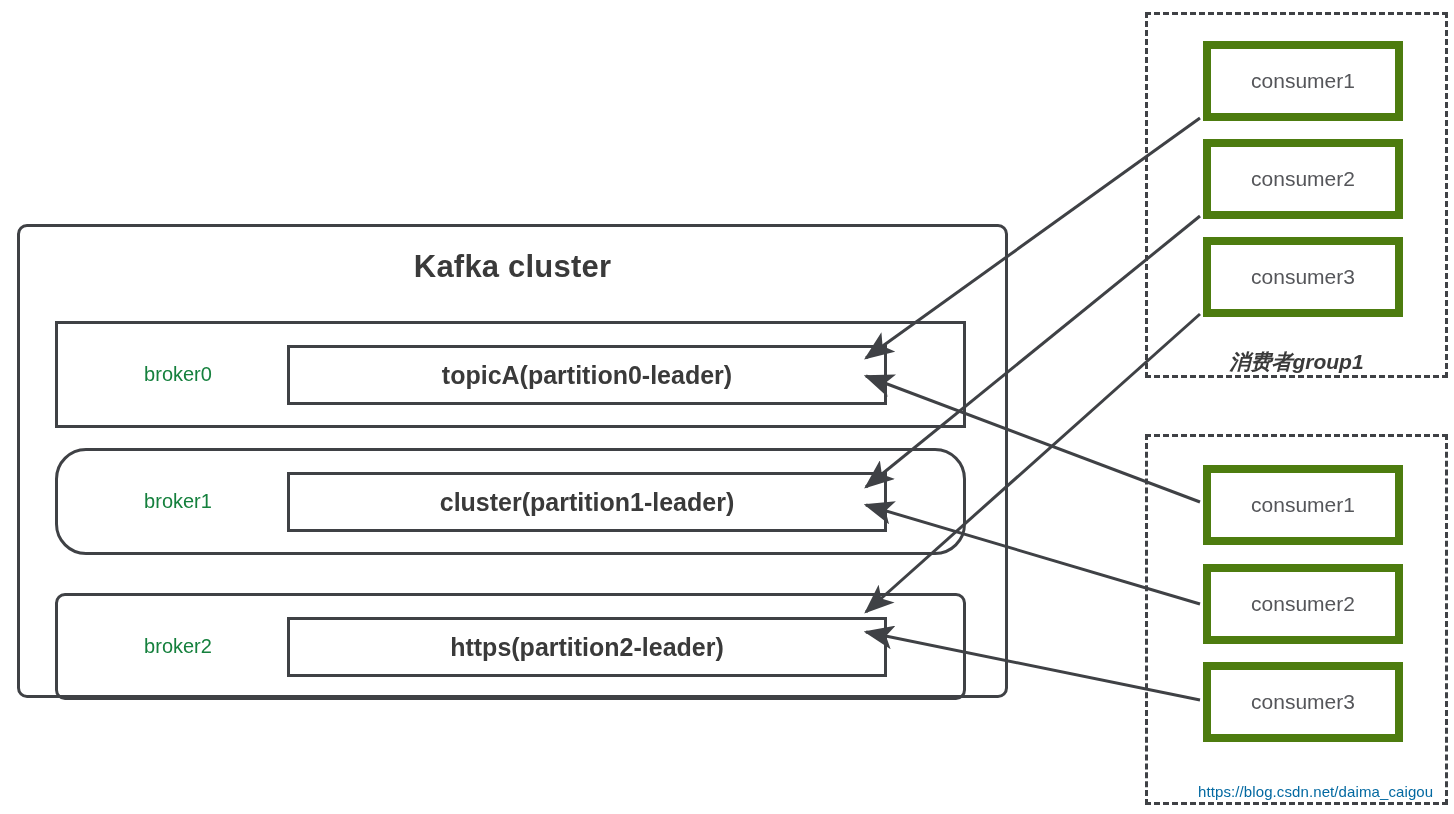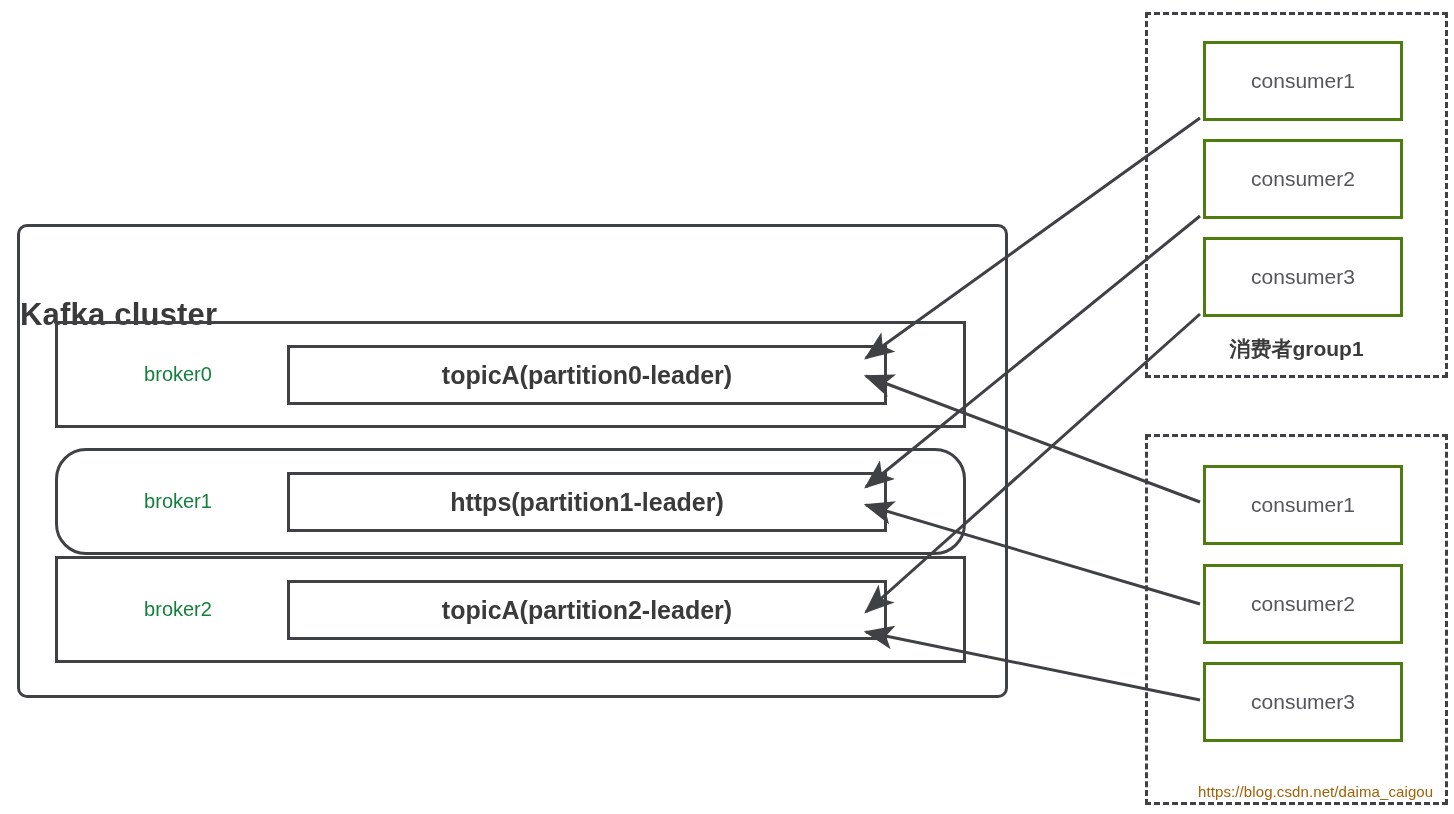--- a/index.html
+++ b/index.html
@@ -30,41 +30,40 @@
     border: 3px solid #3f4145;
     border-radius: 10px;
     box-sizing: border-box;
     background: transparent;
   }
   #cluster-title {
     position: absolute;
     left: 0;
     top: 22px;
     width: 100%;
-    text-align: left;
+    text-align: center;
     font-size: 31px;
     font-weight: bold;
     letter-spacing: .2px;
     color: #3a3a3a;
-    margin-top: 48px;
   }
 
   
   .broker-row {
     position: absolute;
     left: 35px;
     width: 911px;
     height: 107px;
     border: 3px solid #3f4145;
     box-sizing: border-box;
     background: transparent;
   }
   #broker-row-0 { top: 94px; }
   #broker-row-1 { top: 221px; border-radius: 31px; }
-  #broker-row-2 { top: 329px; }
+  #broker-row-2 { top: 366px; border-radius: 10px; }
 
   .broker-label {
     position: absolute;
     left: 30px;
     top: 0;
     height: 101px;
     width: 180px;
     display: flex;
     align-items: center;
     justify-content: center;
@@ -106,21 +105,21 @@
     left: 1145px;
     top: 434px;
     width: 303px;
     height: 371px;
   }
   .consumer-box {
     position: absolute;
     left: 55px;
     width: 200px;
     height: 80px;
-    border: 3px solid #4d7c0f;
+    border: 8px solid #4d7c0f;
     box-sizing: border-box;
     display: flex;
     align-items: center;
     justify-content: center;
     font-size: 21px;
     color: #55565a;
     background: #ffffff;
   }
   #consumer-group-1 .consumer-box:nth-of-type(1) { top: 26px; }
   #consumer-group-1 .consumer-box:nth-of-type(2) { top: 124px; }
@@ -131,65 +130,65 @@
 
   .group-label {
     position: absolute;
     left: 0;
     width: 100%;
     text-align: center;
     font-size: 21px;
     font-weight: bold;
     color: #3a3a3a;
   }
-  #consumer-group-1 .group-label { top: 320px; }
+  #consumer-group-1 .group-label { top: 333px; font-style: italic; }
   #consumer-group-2 .group-label { top: 323px; }
 
   
   #connectors {
     position: absolute;
     left: 0;
     top: 0;
     width: 1454px;
     height: 814px;
     pointer-events: none;
   }
 
   
   #watermark {
     position: absolute;
     left: 1198px;
     top: 783px;
     font-size: 15px;
-    color: #a16207;
+    color: #0369a1;
     white-space: nowrap;
     letter-spacing: .1px;
   }
 </style>
 </head>
 <body>
 
 <div id="canvas">
 
   <div id="kafka-cluster">
     <div id="cluster-title">Kafka cluster</div>
 
     <div class="broker-row" id="broker-row-0">
       <div class="broker-label">broker0</div>
       <div class="partition-box">topicA(partition0-leader)</div>
     </div>
 
     <div class="broker-row" id="broker-row-1">
       <div class="broker-label">broker1</div>
-      <div class="partition-box">https(partition1-leader)</div>
+      <div class="partition-box">cluster(partition1-leader)</div>
     </div>
 
     <div class="broker-row" id="broker-row-2">
       <div class="broker-label">broker2</div>
-      <div class="partition-box">topicA(partition2-leader)</div>
+      <div class="partition-box">https(partition2-leader)</div>
     </div>
   </div>
 
   <div class="consumer-group" id="consumer-group-1">
     <div class="consumer-box">consumer1</div>
     <div class="consumer-box">consumer2</div>
     <div class="consumer-box">consumer3</div>
     <div class="group-label">消费者group1</div>
   </div>
 

